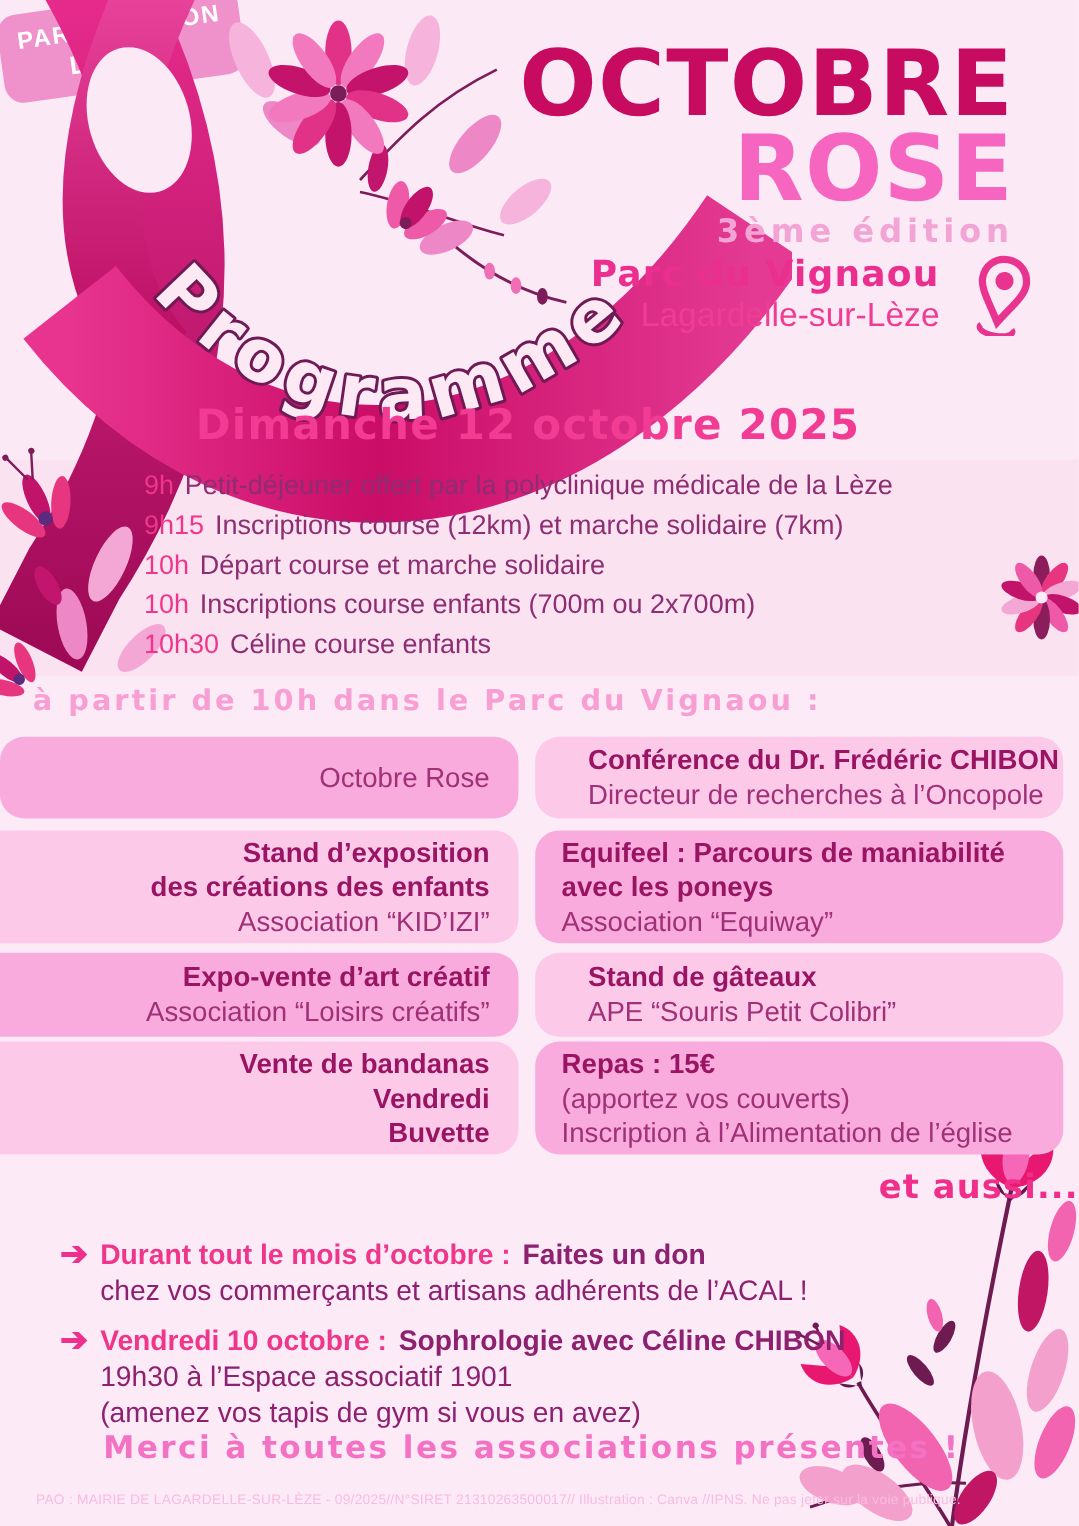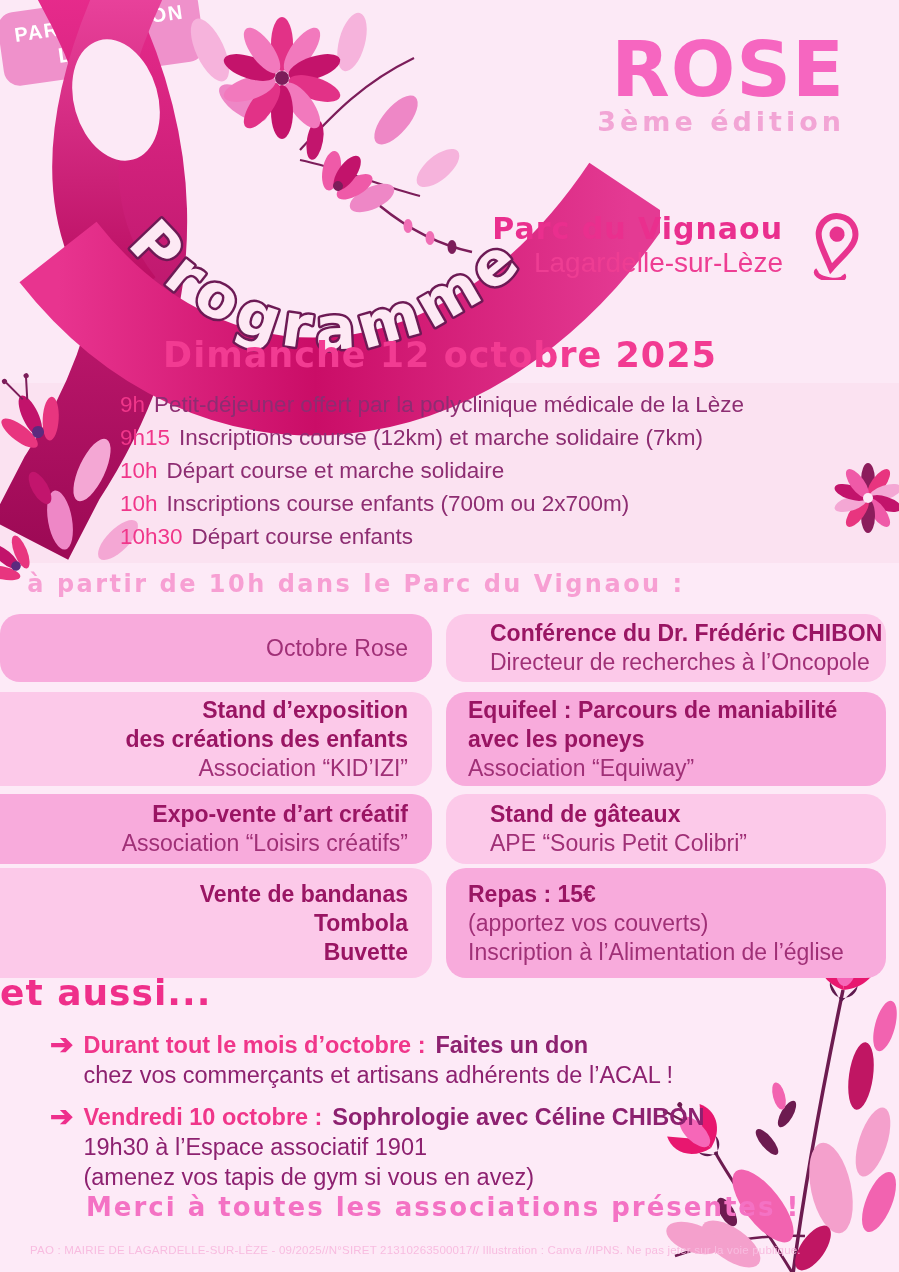--- a/index.html
+++ b/index.html
@@ -42,25 +42,25 @@
   .cell{position:absolute;z-index:2;display:flex;flex-direction:column;justify-content:center;
         font-size:23px;line-height:29px;box-sizing:border-box;}
   .cell-left{left:0;width:432px;padding-right:24px;text-align:right;border-radius:0 20px 20px 0;}
   .cell-left.rounded-all{border-radius:20px;}
   .cell-right{left:446px;width:440px;padding-left:22px;text-align:left;border-radius:20px;}
   .cell-dark{background:#f8abdc;}
   .cell-light{background:#fcc9e9;padding-left:44px;}
   .r1{top:614px;height:68px;}
   .r2{top:692px;height:94px;}
   .r3{top:794px;height:70px;}
-  .r4{top:868px;height:110px;}
+  .r4{top:868px;height:94px;}
   .ln-b{color:#991563;font-weight:bold;}
   .ln-r{color:#a03077;}
 
-  .etaussi-heading{top:972px;left:0;width:899px;text-align:left;font-size:36px;
+  .etaussi-heading{top:972px;left:0;width:899px;text-align:right;font-size:28px;
                    color:#ef2f8a;letter-spacing:1px;}
 
   .extras{top:1030px;left:50px;width:660px;font-size:23.5px;line-height:30px;color:#8d2170;}
   .extra-item{display:flex;align-items:flex-start;}
   .extra-item + .extra-item{margin-top:12px;}
   .arrow{color:#ee2f8c;font-weight:bold;font-size:28px;line-height:30px;margin-right:10px;}
   .lead{color:#f0368a;font-weight:bold;margin-right:.42em;}
   .hl{color:#8d2170;font-weight:bold;}
 
   .thanks{top:1192px;left:86px;font-size:26px;color:#f472c4;letter-spacing:2px;}
@@ -165,20 +165,21 @@
       <g transform="translate(16,566) rotate(-50) scale(0.8)">
         <ellipse cx="-12" cy="-14" rx="8" ry="22" transform="rotate(-28)" fill="#e8357f"></ellipse>
         <ellipse cx="12" cy="-14" rx="8" ry="22" transform="rotate(28)" fill="#e8357f"></ellipse>
         <ellipse cx="0" cy="-18" rx="8" ry="22" fill="#c2136b"></ellipse>
         <circle r="6" fill="#5c2a7e"></circle>
       </g>
     </g>
   </svg>
 
   <div class="layer title-block display">
+    <div class="title-top">OCTOBRE</div>
     <div class="title-bottom">ROSE</div>
     <div class="title-edition">3ème édition</div>
   </div>
 
   <div class="layer location-block">
     <div class="location-text">
       <div class="venue display">Parc du Vignaou</div>
       <div class="city">Lagardelle-sur-Lèze</div>
     </div>
     <svg width="48" height="68" viewBox="0 0 24 34" aria-hidden="true">
@@ -190,21 +191,21 @@
     </svg>
   </div>
 
   <div class="layer date-heading display">Dimanche 12 octobre 2025</div>
 
   <div class="layer schedule">
     <div><span class="time">9h</span><span>Petit-déjeuner offert par la polyclinique médicale de la Lèze</span></div>
     <div><span class="time">9h15</span><span>Inscriptions course (12km) et marche solidaire (7km)</span></div>
     <div><span class="time">10h</span><span>Départ course et marche solidaire</span></div>
     <div><span class="time">10h</span><span>Inscriptions course enfants (700m ou 2x700m)</span></div>
-    <div><span class="time">10h30</span><span>Départ course enfants</span></div>
+    <div><span class="time">10h30</span><span>Céline course enfants</span></div>
   </div>
 
   <div class="badge">
     <div class="badge-l1">PARTICIPATION</div>
     <div class="badge-l2">LIBRE !</div>
   </div>
   <svg class="badge-flower" width="72" height="72" viewBox="-36 -36 72 72" aria-hidden="true">
     <ellipse cx="0" cy="-18" rx="7" ry="17" fill="#8c1d5c"></ellipse>
     <ellipse cx="0" cy="-18" rx="7" ry="17" transform="rotate(36)" fill="#e8357f"></ellipse>
     <ellipse cx="0" cy="-18" rx="7" ry="17" transform="rotate(72)" fill="#f4a7d4"></ellipse>
@@ -243,21 +244,21 @@
     <div class="ln-b">Expo-vente d’art créatif</div>
     <div class="ln-r">Association “Loisirs créatifs”</div>
   </div>
   <div class="cell cell-right cell-light r3">
     <div class="ln-b">Stand de gâteaux</div>
     <div class="ln-r">APE “Souris Petit Colibri”</div>
   </div>
 
   <div class="cell cell-left cell-light r4">
     <div class="ln-b">Vente de bandanas</div>
-    <div class="ln-b">Tombola</div>
+    <div class="ln-b">Vendredi</div>
     <div class="ln-b">Buvette</div>
   </div>
   <div class="cell cell-right cell-dark r4">
     <div class="ln-b">Repas : 15€</div>
     <div class="ln-r">(apportez vos couverts)</div>
     <div class="ln-r">Inscription à l’Alimentation de l’église</div>
   </div>
 
   <div class="layer etaussi-heading display">et aussi...</div>
 

